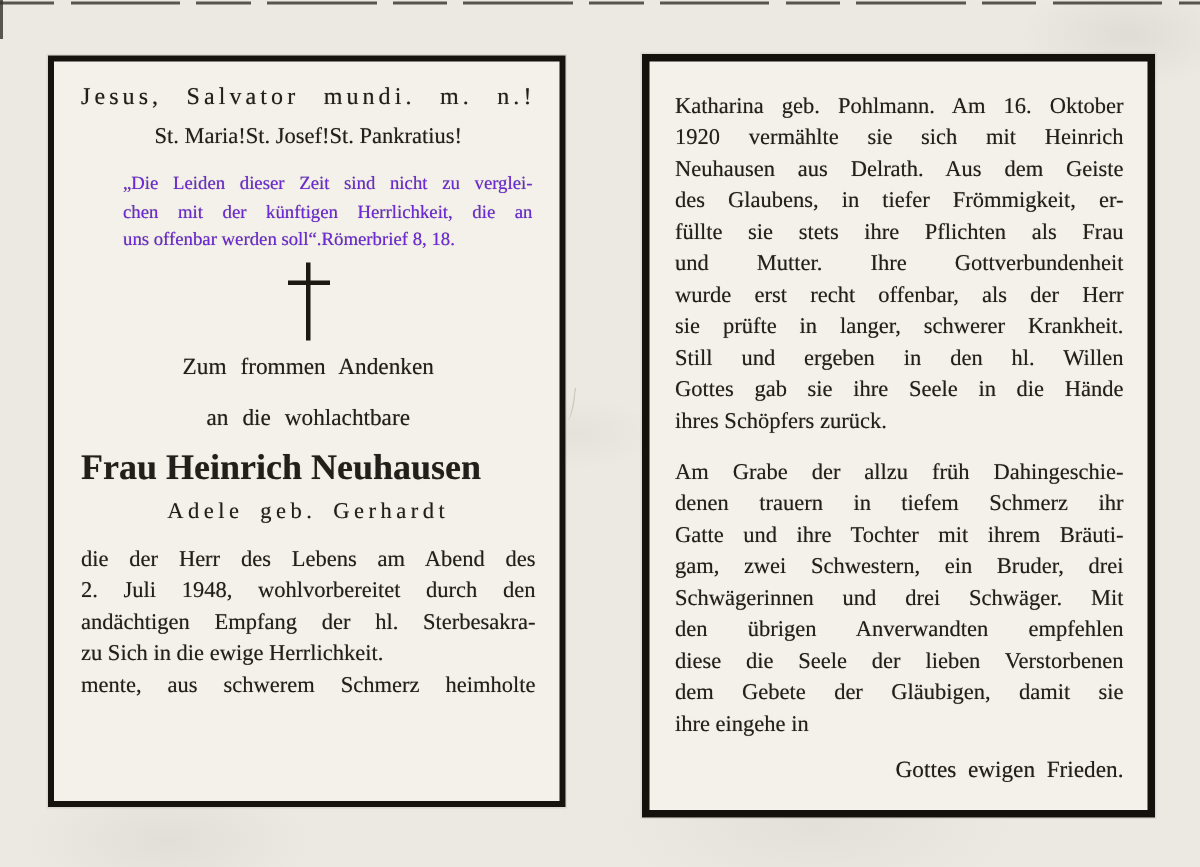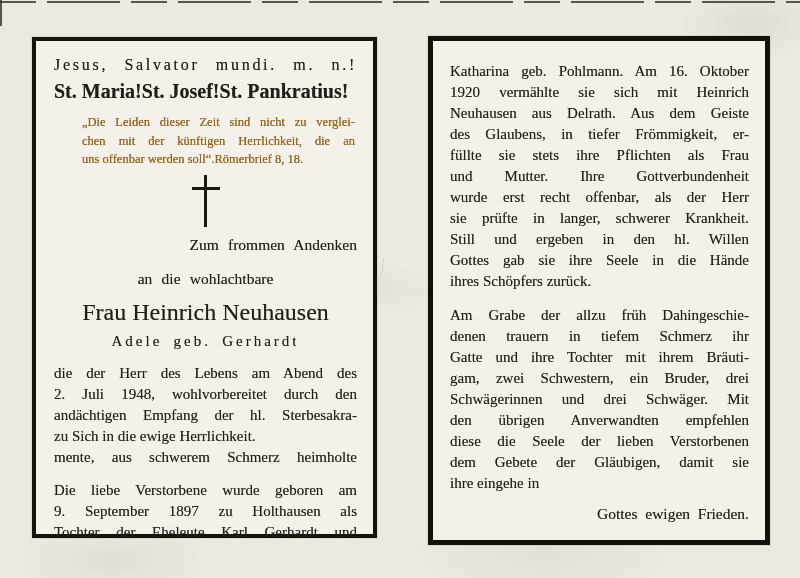--- a/index.html
+++ b/index.html
@@ -31,35 +31,35 @@
   .page-left{
     left:32px;top:37px;width:345px;height:501px;
     border:4px solid #16130e;padding:14px 16px 0 18px;
   }
   .page-right{
     left:428px;top:36px;width:342px;height:509px;
     border:5px solid #14110d;padding:20px 16px 0 17px;
   }
   .invocation{font-size:16px;line-height:20px;letter-spacing:.17em;white-space:nowrap;
     text-align:justify;text-align-last:justify;}
-  .saints{display:flex;justify-content:flex-start;font-size:20px;line-height:20px;margin-top:6px;font-weight:bold;}
+  .saints{display:flex;justify-content:center;font-size:15px;line-height:20px;margin-top:6px;}
   .saints span{white-space:nowrap;}
 
-  .quote{font-size:12.5px;line-height:18.5px;margin:12px 2px 0 28px;color:#a16207;}
+  .quote{font-size:12.5px;line-height:18.5px;margin:12px 2px 0 28px;color:#6d28d9;}
   .quote .qline{text-align:justify;text-align-last:justify;}
   .quote .qlast{display:flex;justify-content:flex-start;}
 
   .cross{position:relative;width:30px;height:52px;margin:6px auto 0;}
   .cross .v{position:absolute;left:13.5px;top:0;width:3px;height:52px;background:#1c1913;}
   .cross .h{position:absolute;left:1px;top:12px;width:28px;height:3px;background:#1c1913;}
 
   .ded{text-align:center;font-size:15.5px;line-height:20px;word-spacing:.35em;}
-  .ded1{margin-top:8px;text-align:right;}
+  .ded1{margin-top:8px;}
   .ded2{margin-top:14px;}
-  .name{text-align:center;font-size:24px;line-height:30px;font-weight:normal;margin:8px 0 0;white-space:nowrap;}
+  .name{text-align:left;font-size:24px;line-height:30px;font-weight:bold;margin:8px 0 0;white-space:nowrap;}
   .maiden{text-align:center;font-size:15px;line-height:20px;letter-spacing:.2em;word-spacing:.3em;margin-top:4px;white-space:nowrap;}
 
   .para{font-size:15px;margin-top:12px;}
   .page-left .para{line-height:21px;}
   .page-right .para{line-height:21px;font-size:15px;}
   .para2-right{margin-top:13px;}
   .tline{text-align:justify;text-align-last:justify;}
   .tline.last-left{text-align-last:left;}
 
   .closing{text-align:right;font-size:15.5px;line-height:21px;margin-top:9px;word-spacing:.25em;}
@@ -107,25 +107,20 @@
     <h1 class="name">Frau Heinrich Neuhausen</h1>
     <div class="maiden">Adele geb. Gerhardt</div>
 
     <div class="para">
         <div class="tline">die der Herr des Lebens am Abend des</div>
         <div class="tline">2. Juli 1948, wohlvorbereitet durch den</div>
         <div class="tline">andächtigen Empfang der hl. Sterbesakra-</div>
         <div class="tline last-left">zu Sich in die ewige Herrlichkeit.</div>
         <div class="tline">mente, aus schwerem Schmerz heimholte</div>
       </div>
-    <div class="para">
-        <div class="tline">Die liebe Verstorbene wurde geboren am</div>
-        <div class="tline">9. September 1897 zu Holthausen als</div>
-        <div class="tline">Tochter der Eheleute Karl Gerhardt und</div>
-      </div>
   </div>
 
   <div class="page page-right">
     <div class="para" style="margin-top:0">
         <div class="tline">Katharina geb. Pohlmann. Am 16. Oktober</div>
         <div class="tline">1920 vermählte sie sich mit Heinrich</div>
         <div class="tline">Neuhausen aus Delrath. Aus dem Geiste</div>
         <div class="tline">des Glaubens, in tiefer Frömmigkeit, er-</div>
         <div class="tline">füllte sie stets ihre Pflichten als Frau</div>
         <div class="tline">und Mutter. Ihre Gottverbundenheit</div>

